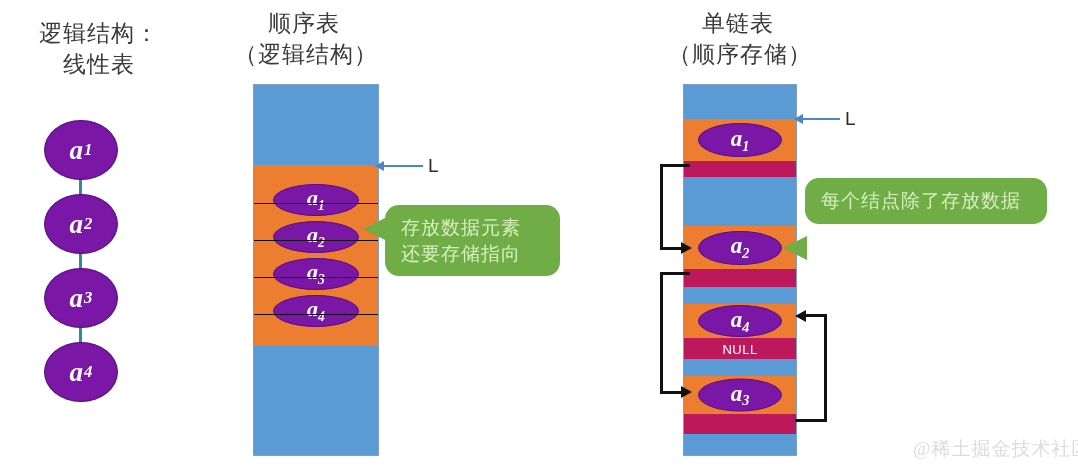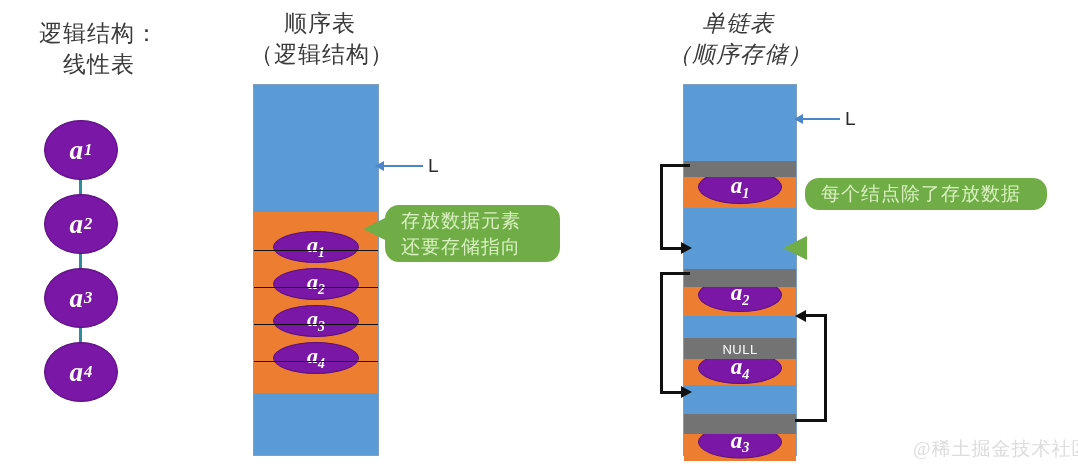--- a/index.html
+++ b/index.html
@@ -55,22 +55,22 @@
   }
 
   
   .col{
     position:absolute;
     background:#5B9BD5;
     border:1px solid #7f9fbf;
     box-sizing:border-box;
   }
   .band{position:absolute;left:0;right:0;box-sizing:border-box;}
-  .band.orange{background:#ED7D31;margin-top:47px;}
-  .band.gray{background:#737373;}
+  .band.orange{background:#ED7D31;}
+  .band.gray{background:#be185d;}
   .band .nodeell{
     position:absolute;left:50%;top:50%;
     transform:translate(-50%,-50%);
     border-radius:50%;
     background:#7A17A6;
     border:1px solid #5C1080;
     display:flex;align-items:center;justify-content:center;
   }
   .band .nodeell span{
     color:#ffffff;
@@ -109,21 +109,21 @@
     font-size:19px;
     color:#2b2b2b;
   }
 
   
   .callout{
     position:absolute;
     background:#70AD47;
     border-radius:14px;
     box-sizing:border-box;
-    padding:3px 16px;
+    padding:10px 16px;
     color:#D8F0C0;
     font-family:"Liberation Serif", serif;
     font-size:19px;
     line-height:1.35;
     letter-spacing:1px;
     white-space:nowrap;
   }
   .callout .tail{
     position:absolute;
     width:0;height:0;
@@ -191,21 +191,21 @@
         <sub>3</sub>
     </div>
   </div>
   <div class="ell" style="left:44px;top:342px;width:72px;height:58px;">
     <div class="lbl" style="font-size:27px;">
       <span>a</span>
         <sub>4</sub>
     </div>
   </div>
 
-  <div class="title" style="left:250px;top:8px;width:140px;">
+  <div class="title" style="left:234px;top:8px;width:140px;">
     <span>顺序表</span>
     <span class="l2">（逻辑结构）</span>
   </div>
 
   <div class="col" style="left:253px;top:84px;width:126px;height:372px;">
 
     <div class="band orange" style="top:80px;height:181px;">
       <div class="nodeell" style="top:19px;transform:translate(-50%,0);width:84px;height:30px;">
         <span style="font-size:22px;"><span>a</span><sub>1</sub></span>
       </div>
@@ -231,21 +231,21 @@
     <div class="lline"></div>
   </div>
   <div class="ltext" style="left:428px;top:155px;">L</div>
 
   <div class="callout" style="left:385px;top:205px;width:175px;">
     <div class="tail" style="left:-22px;top:12px;"></div>
     <span class="ln">存放数据元素</span>
     <span class="ln">还要存储指向</span>
   </div>
 
-  <div class="title" style="left:668px;top:8px;width:140px;font-style:italic;">
+  <div class="title" style="left:668px;top:8px;width:140px;">
     <span>单链表</span>
     <span class="l2">（顺序存储）</span>
   </div>
 
   <div class="col" style="left:683px;top:84px;width:114px;height:372px;">
 
     <div class="band orange" style="top:34px;height:42px;">
       <div class="nodeell" style="width:82px;height:32px;">
         <span style="font-size:23px;"><span>a</span><sub>1</sub></span>
       </div>

